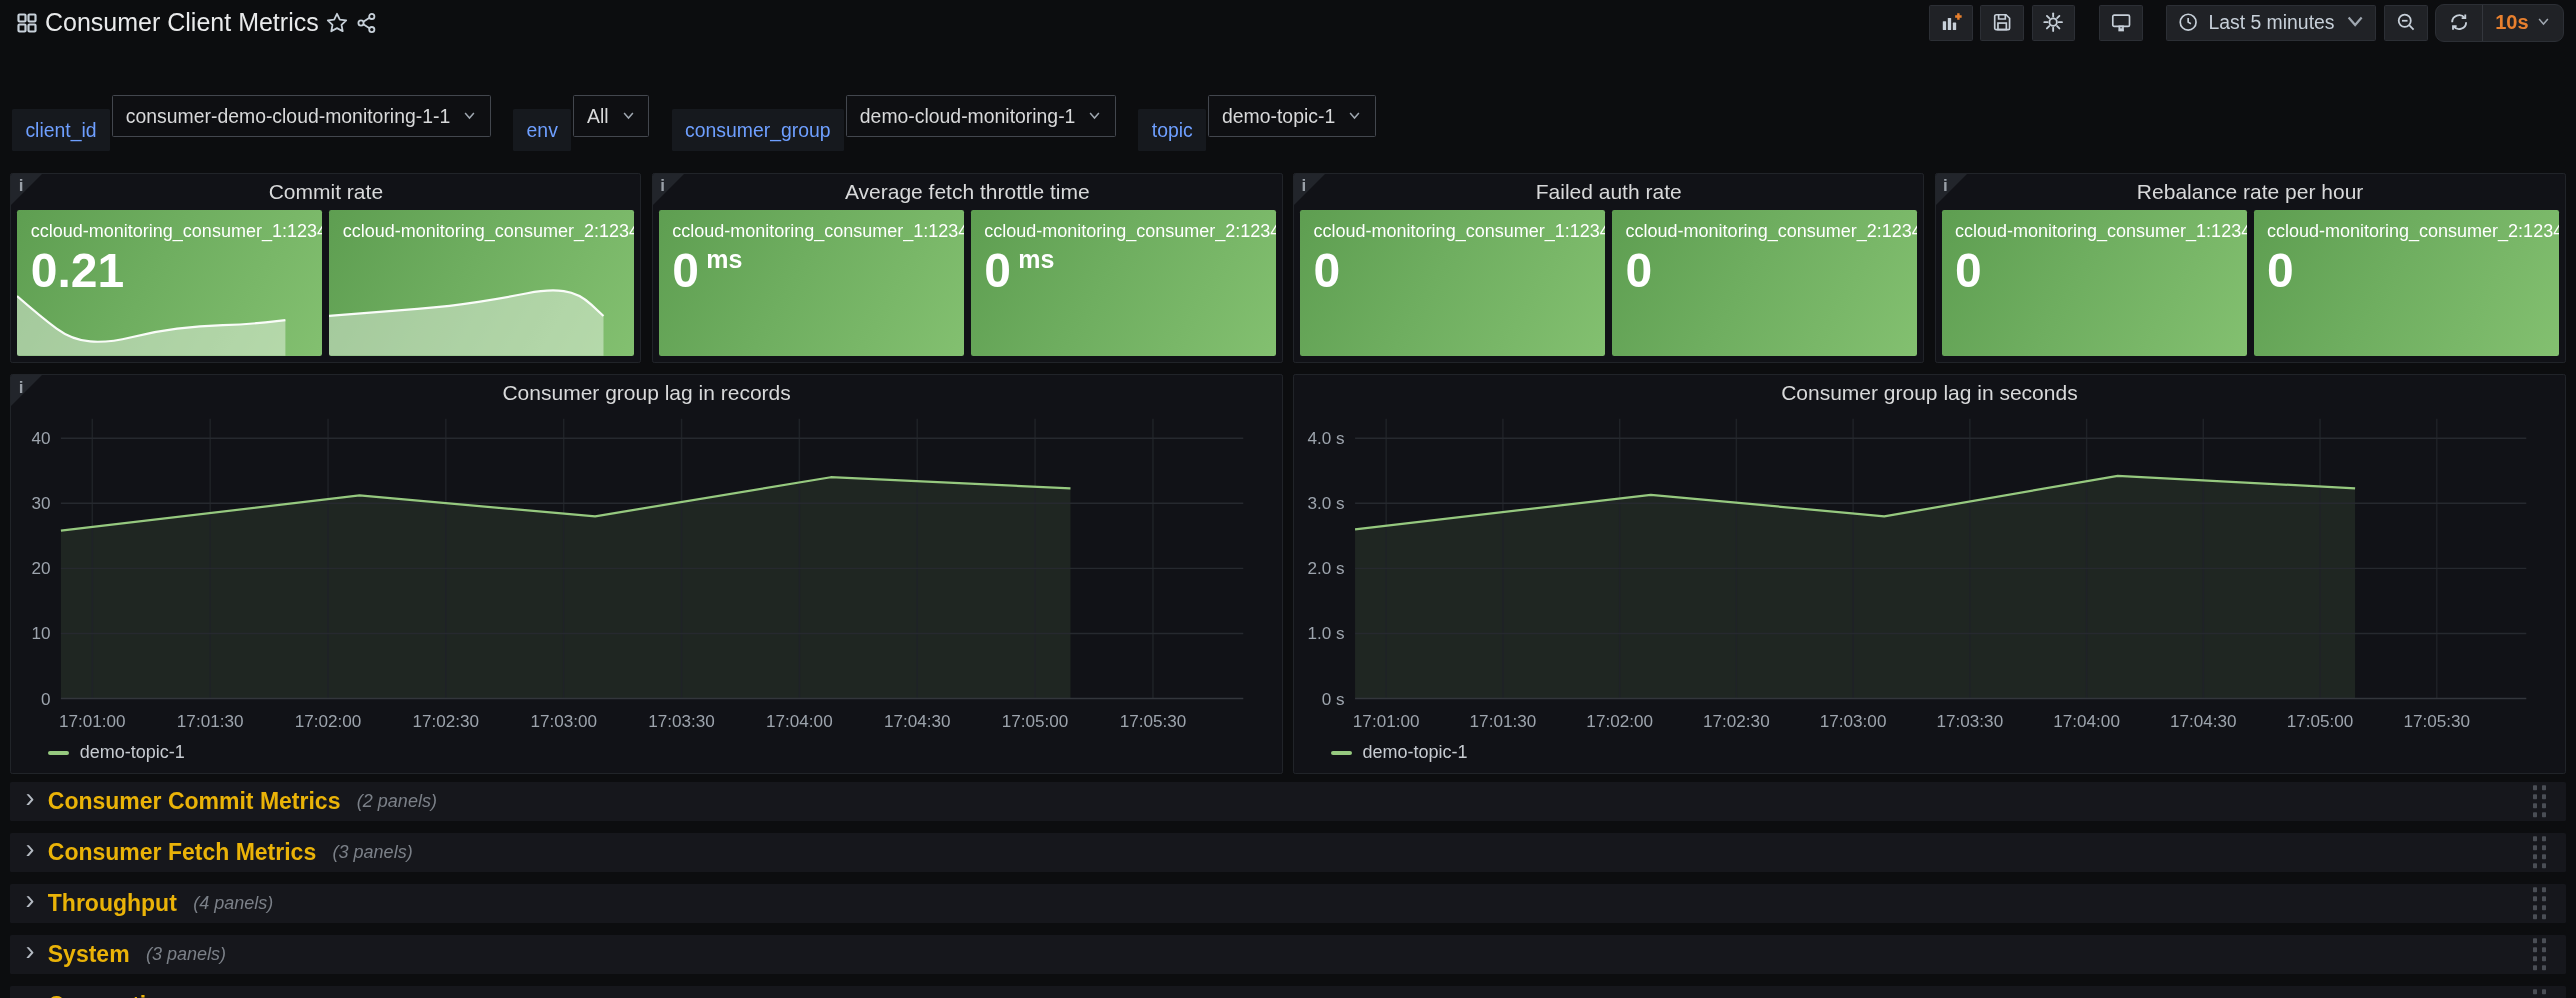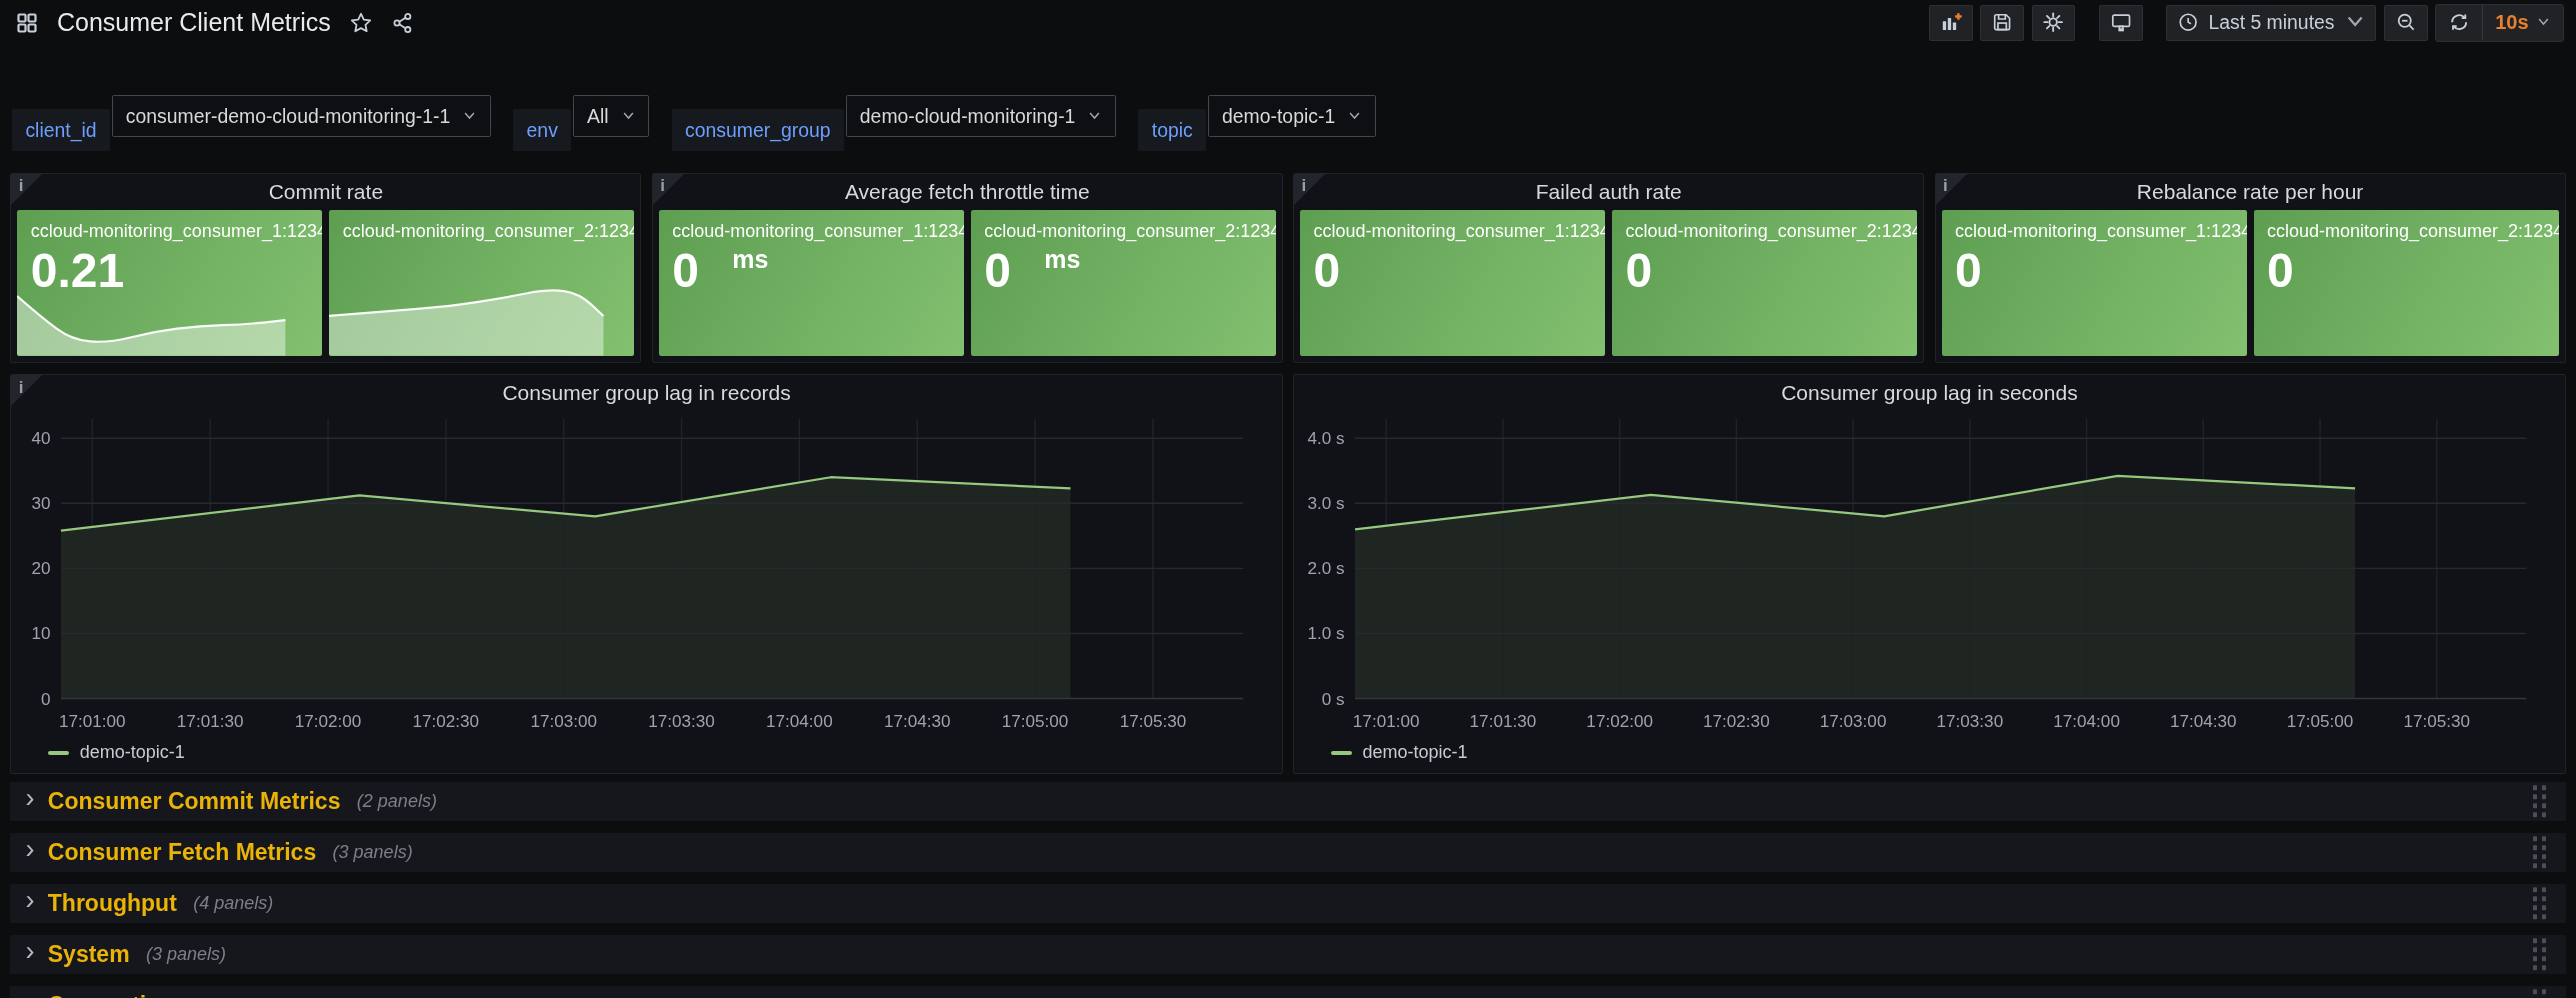--- a/index.html
+++ b/index.html
@@ -4,32 +4,32 @@
 <style>
   * { box-sizing: border-box; margin: 0; padding: 0; }
   html,body { width:2576px; height:999px; }
   body {
     background:#0c0d0f; color:#d8d9da;
     font-family:"Liberation Sans", sans-serif;
     overflow:hidden;
   }
   
   .navbar { height:45px; display:flex; align-items:center; padding:0 12px 0 15px; }
-  .nav-left { display:flex; align-items:center; gap:18px; }
+  .nav-left { display:flex; align-items:center; gap:6px; }
   .nav-title { font-size:25px; font-weight:500; color:#e9eaeb; white-space:nowrap; }
   .nav-icon { width:24px; height:24px; color:#c7d0d9; display:block; }
   .nav-right { margin-left:auto; display:flex; align-items:center; gap:7.4px; }
   .tb-btn {
     height:36px; min-width:40px; background:#202226; border:0.7px solid #2c2f35;
     border-radius:1.5px; display:flex; align-items:center; justify-content:center;
     gap:9px; padding:0 9.7px; color:#c7d0d9; font-size:19.4px; cursor:pointer;
   }
   .tb-btn svg { width:22.3px; height:22.3px; display:block; }
   .tb-gap { width:9px; }
-  .tb-group { display:flex; align-items:stretch; background:#202226; border:0.7px solid #2c2f35; border-radius:3px; }
+  .tb-group { display:flex; align-items:stretch; background:#202226; border:0.7px solid #2c2f35; border-radius:9px; }
   .tb-group .seg { display:flex; align-items:center; gap:7.4px; padding:0 12px; height:36px; cursor:pointer; }
   .tb-group .seg + .seg { border-left:0.7px solid #34373d; }
   .refresh-label { color:#e8802e; font-weight:700; font-size:20px; }
   .caret { width:15px; height:10.4px; color:#9fa7b0; }
   
   .submenu { display:flex; align-items:center; gap:22.3px; margin:36px 0 0 12px; }
   .filter { display:flex; align-items:center; gap:2.2px; }
   .f-label {
     background:#16191e; color:#6e9fff; font-size:19.4px; font-weight:500;
     height:42px; display:flex; align-items:center; padding:0 13.4px; border-radius:1.5px;margin-top:28px;
@@ -52,21 +52,21 @@
     border-top:31px solid #22252b; border-right:31px solid transparent; }
   .info-i { position:absolute; top:2.2px; left:7.4px; font-size:17px; font-weight:700; color:#9aa0a8; font-style:normal; }
   .stat-body { flex:1; min-height:0; display:grid; grid-template-columns:1fr 1fr; gap:7px; padding:0 6px 6px; }
   .stat-tile {
     position:relative; border-radius:2.2px; overflow:hidden; padding:11.2px 13.4px;
     background:linear-gradient(120deg,#5e9e51 0%,#6fae60 45%,#83c070 100%);
   }
   .tile-name { font-size:18px; color:#ffffff; white-space:nowrap; }
   .tile-value { margin-top:3px; display:flex; align-items:flex-start; gap:7.4px; color:#fff; }
   .tile-value-num { font-size:48px; font-weight:700; line-height:1.08; }
-  .tile-unit { font-size:25px; font-weight:700;margin-left:26px; }
+  .tile-unit { font-size:25px; font-weight:700; }
   .spark-svg { position:absolute; left:0; bottom:0; width:100%; height:69px; display:block; }
   
   .chart-row { margin-top:11.2px; display:grid; grid-template-columns:1fr 1fr; gap:10.4px; height:400px; }
   .chart-body { flex:1; min-height:0; }
   svg.ts { display:block; }
   .legend { display:flex; align-items:center; gap:10.4px; margin:3px 0 0 37px; font-size:18px; color:#c7cbd1; }
   .legend-dash { width:21px; height:3.7px; border-radius:2.2px; background:#96c97f; flex:none; }
   
   .rows { margin-top:7.4px; display:flex; flex-direction:column; gap:12px; }
   .row-strip {

